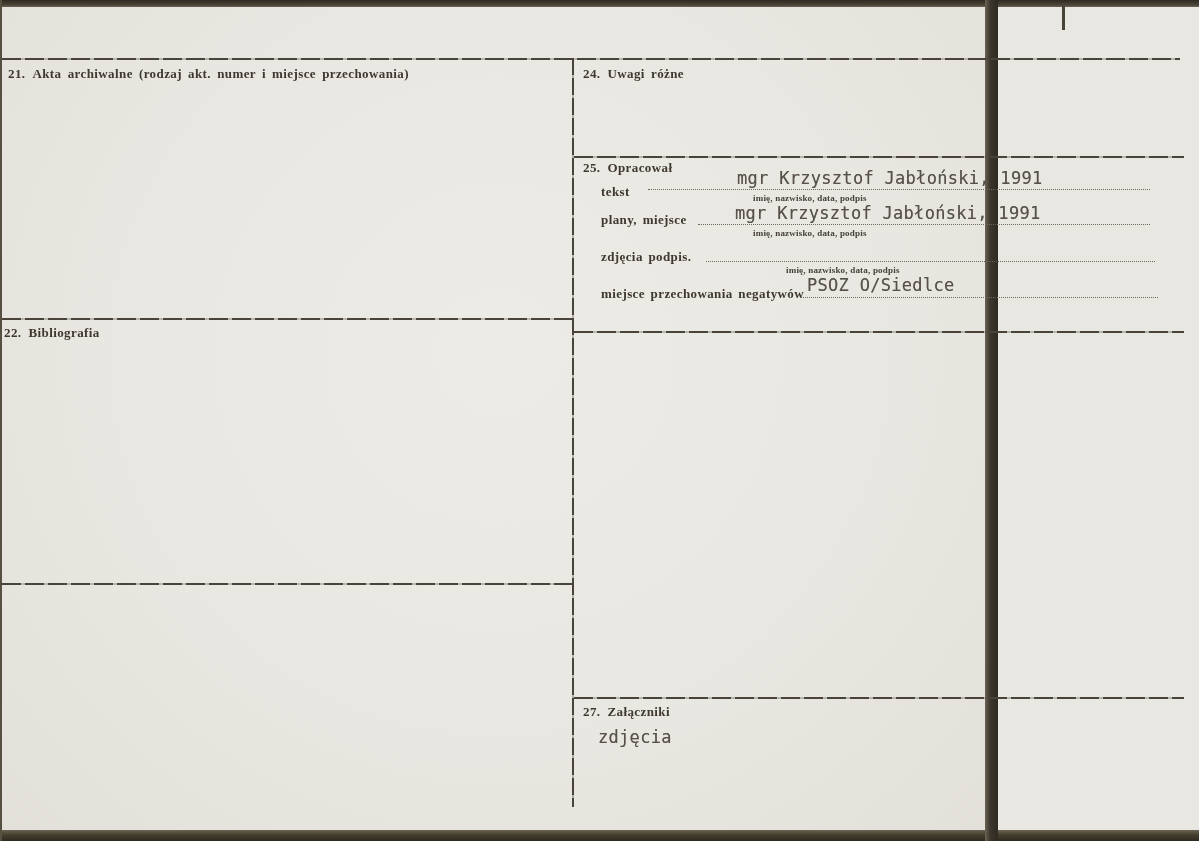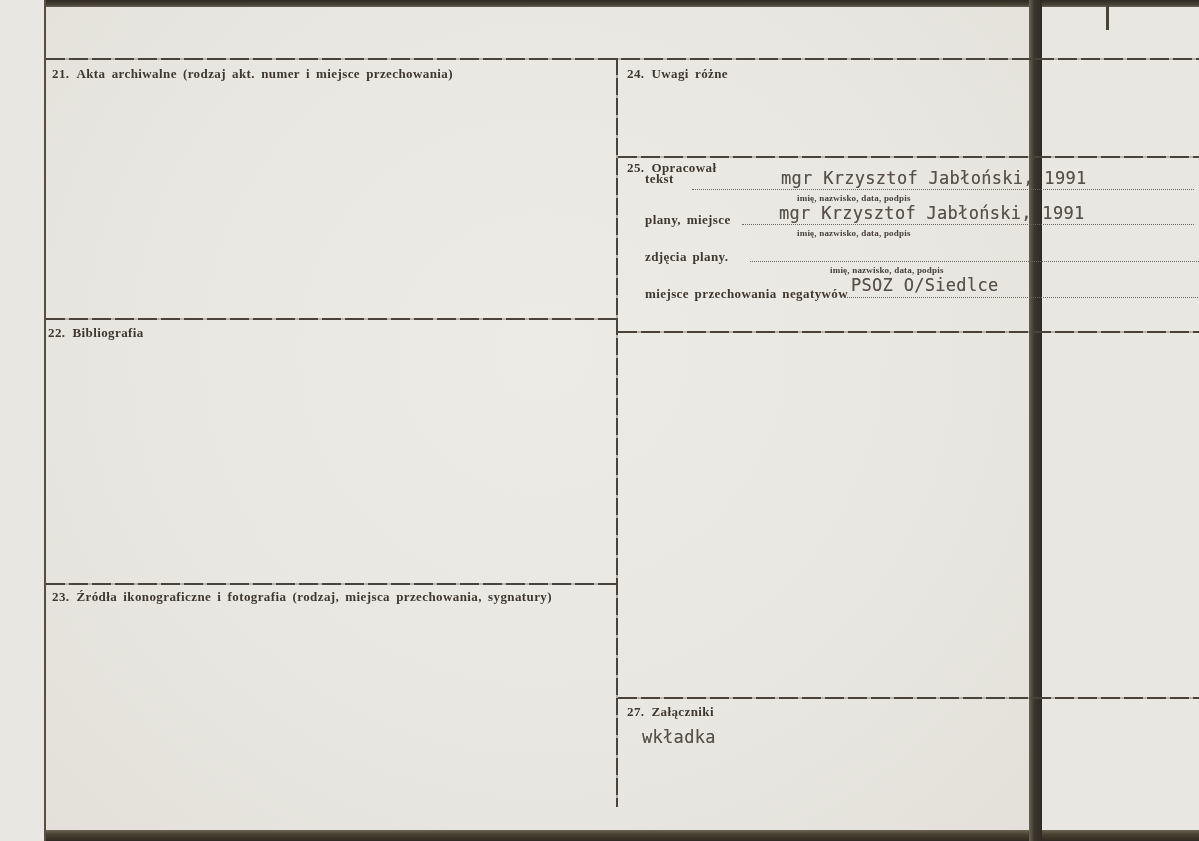--- a/index.html
+++ b/index.html
@@ -4,21 +4,20 @@
 <style>
   html,body{margin:0;padding:0;}
   body{
     width:1199px;height:841px;overflow:hidden;
     background:#e9e7e1;
     font-family:"Liberation Serif",serif;
   }
   .page{
     position:relative;width:998px;height:841px;
     background:radial-gradient(ellipse at 50% 42%, #edebe5 0%, #e9e7e1 55%, #e2e0d9 100%);
-    margin-left:44px;
   }
   
   .edge{position:absolute;background:#3b362d;}
   .edge-top{top:0;left:0;width:1199px;height:7px;
     background:linear-gradient(180deg,#2e2a22 0%,#4a4437 70%,#6b6454 100%);}
   .edge-bottom{left:0;bottom:0;width:1199px;height:11px;
     background:linear-gradient(0deg,#2e2a22 0%,#47412f 60%,#6b6454 100%);}
   .edge-left{top:0;left:0;width:2px;height:841px;background:#55503f;}
   .edge-right{top:0;right:0;width:13px;height:841px;
     background:linear-gradient(90deg,#6b6454 0%,#3b362d 40%,#2e2a22 100%);}
@@ -63,48 +62,45 @@
   <div class="hrule" style="left:574px;top:156px;width:610px;"></div>
   <div class="hrule" style="left:574px;top:331px;width:610px;"></div>
   <div class="hrule" style="left:574px;top:697px;width:610px;"></div>
 
   <div class="hdr" style="left:8px;top:66px;">
     <span class="num">21.</span><span>Akta archiwalne (rodzaj akt. numer i miejsce przechowania)</span>
   </div>
   <div class="hdr" style="left:4px;top:325px;">
     <span class="num">22.</span><span>Bibliografia</span>
   </div>
-  <div class="hdr" style="left:8px;top:589px;">
-    <span class="num">23.</span><span>Źródła ikonograficzne i fotografia (rodzaj, miejsca przechowania, sygnatury)</span>
-  </div>
 
   <div class="hdr" style="left:583px;top:66px;">
     <span class="num">24.</span><span>Uwagi różne</span>
   </div>
   <div class="hdr" style="left:583px;top:160px;">
     <span class="num">25.</span><span>Opracował</span>
   </div>
   <div class="hdr" style="left:583px;top:704px;">
     <span class="num">27.</span><span>Załączniki</span>
   </div>
 
-  <div class="flabel" style="left:601px;top:171px;">tekst</div>
+  <div class="flabel" style="left:601px;top:184px;">tekst</div>
   <div class="typed" style="left:737px;top:168px;">mgr Krzysztof Jabłoński, 1991</div>
   <div class="dotline" style="left:648px;top:189px;width:502px;"></div>
   <div class="subl" style="left:753px;top:193px;">imię, nazwisko, data, podpis</div>
 
   <div class="flabel" style="left:601px;top:212px;">plany, miejsce</div>
   <div class="typed" style="left:735px;top:203px;">mgr Krzysztof Jabłoński, 1991</div>
   <div class="dotline" style="left:698px;top:224px;width:452px;"></div>
   <div class="subl" style="left:753px;top:228px;">imię, nazwisko, data, podpis</div>
 
-  <div class="flabel" style="left:601px;top:249px;">zdjęcia plany.</div>
+  <div class="flabel" style="left:601px;top:249px;">zdjęcia podpis.</div>
   <div class="dotline" style="left:706px;top:261px;width:449px;"></div>
   <div class="subl" style="left:786px;top:265px;">imię, nazwisko, data, podpis</div>
 
   <div class="flabel" style="left:601px;top:286px;text-align:center;">miejsce przechowania negatywów</div>
   <div class="typed" style="left:807px;top:275px;">PSOZ O/Siedlce</div>
   <div class="dotline" style="left:800px;top:297px;width:358px;"></div>
 
 
-  <div class="typed" style="left:598px;top:727px;">wkładka</div>
+  <div class="typed" style="left:598px;top:727px;">zdjęcia</div>
 
 </div>
 
 </body></html>

